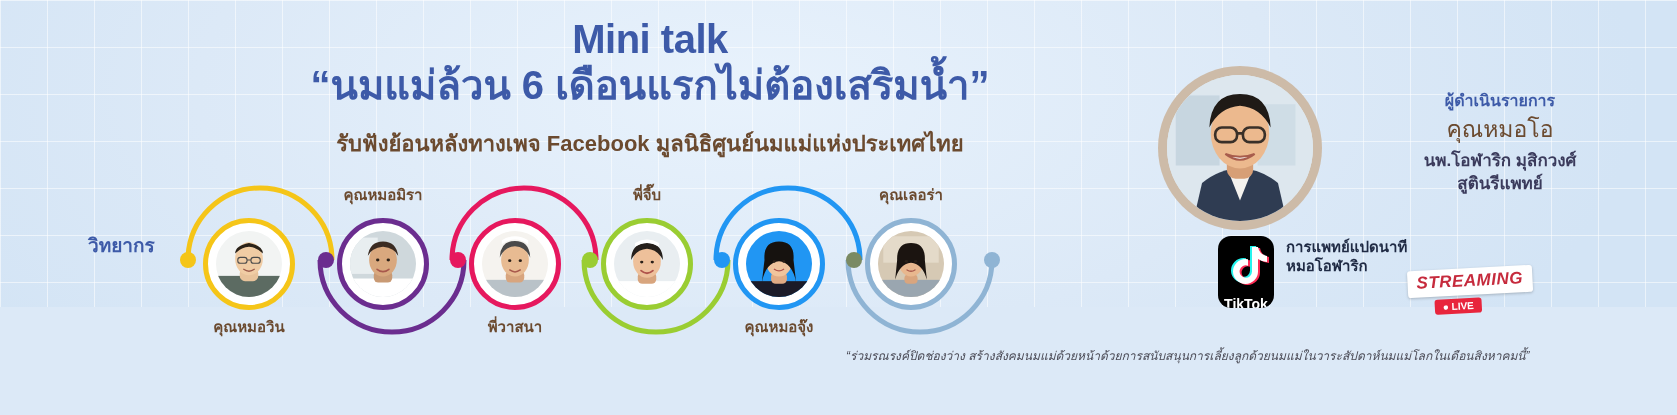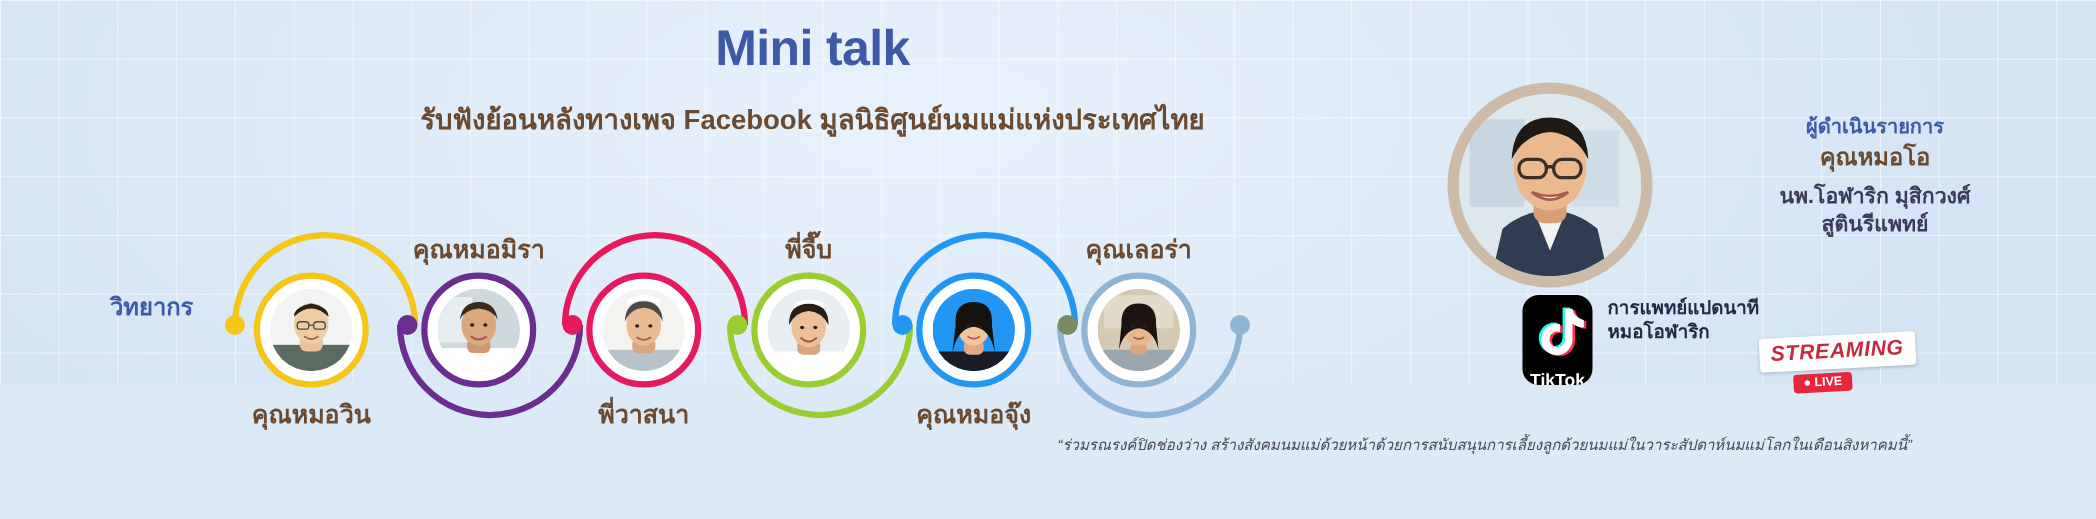--- a/index.html
+++ b/index.html
@@ -43,38 +43,38 @@
   .avatar {
     position:absolute; border-radius:50%;
     background:#fff; overflow:hidden;
     display:flex; align-items:flex-end; justify-content:center;
   }
   .photo {
     position:absolute; border-radius:50%; overflow:hidden;
   }
   .face { position:absolute; inset:0; }
   .nm {
-    position:absolute; font-size:20px; font-weight:bold;
+    position:absolute; font-size:15px; font-weight:bold;
     color:#6b4a2f; white-space:nowrap; text-align:center;
   }
 
   
   #host { position:absolute; left:1140px; top:58px; }
   #hostphoto {
     position:absolute; left:18px; top:8px;
     width:164px; height:164px; border-radius:50%;
     background:#cdbba8; padding:9px;
   }
   #hostphoto .inner {
     width:100%; height:100%; border-radius:50%; overflow:hidden;
     position:relative; background:#dfe9ef;
   }
   #hosttext { position:absolute; left:210px; top:30px; width:300px; text-align:center; }
   .host-role { font-size:16px; color:#3d5aa8; font-weight:bold; }
-  .host-name { font-size:19px; color:#6b4a2f; font-weight:bold; margin-top:4px; line-height:1.1;}
+  .host-name { font-size:23px; color:#6b4a2f; font-weight:normal; margin-top:4px; line-height:1.1;}
   .host-real { font-size:17px; color:#3b3b5c; font-weight:bold; margin-top:8px; line-height:1.35;}
   .host-spec { font-size:17px; color:#3b3b5c; font-weight:bold; line-height:1.35;}
 
   
   #tiktok { position:absolute; left:1218px; top:232px; }
   #tt-label { position:absolute; left:0; top:60px; width:56px; text-align:center;
     font-size:14px; color:#fff; font-weight:bold; }
   #tt-iconwrap { position:absolute; left:0; top:4px; width:56px; height:72px;
     border-radius:13px; background:#000; overflow:hidden; }
   #tt-text { position:absolute; left:68px; top:6px; }
@@ -103,20 +103,21 @@
     white-space:nowrap;
   }
 </style>
 </head>
 <body>
 
 <div id="stage">
 
   <div id="titleblock">
     <div class="mini-talk">Mini talk</div>
+    <div class="headline">“นมแม่ล้วน 6 เดือนแรกไม่ต้องเสริมน้ำ”</div>
     <div class="subtitle">รับฟังย้อนหลังทางเพจ Facebook มูลนิธิศูนย์นมแม่แห่งประเทศไทย</div>
   </div>
 
   <div id="speakers">
     <div id="vitayakorn">วิทยากร</div>
 
     <svg class="arcs" viewBox="0 0 1060 160">
 
       <path d="M188,75 A72,72 0 0 1 332,75" fill="none" stroke="#f5c518" stroke-width="5"></path>
 

